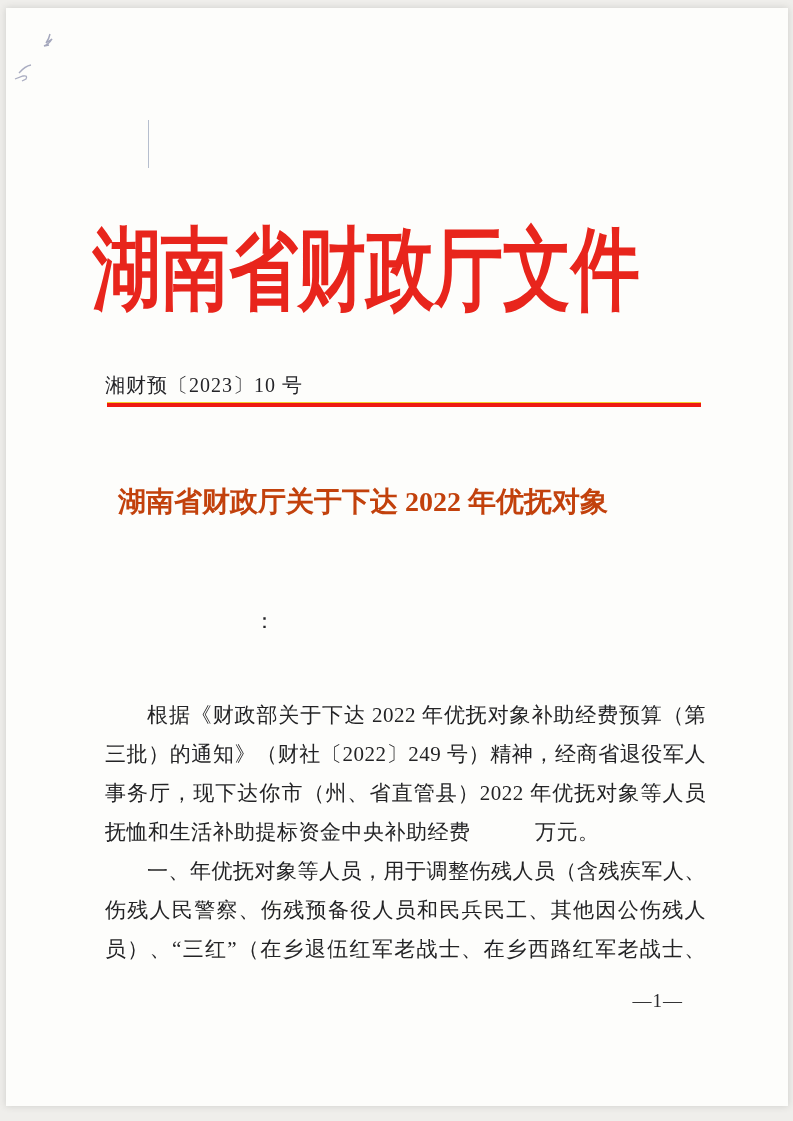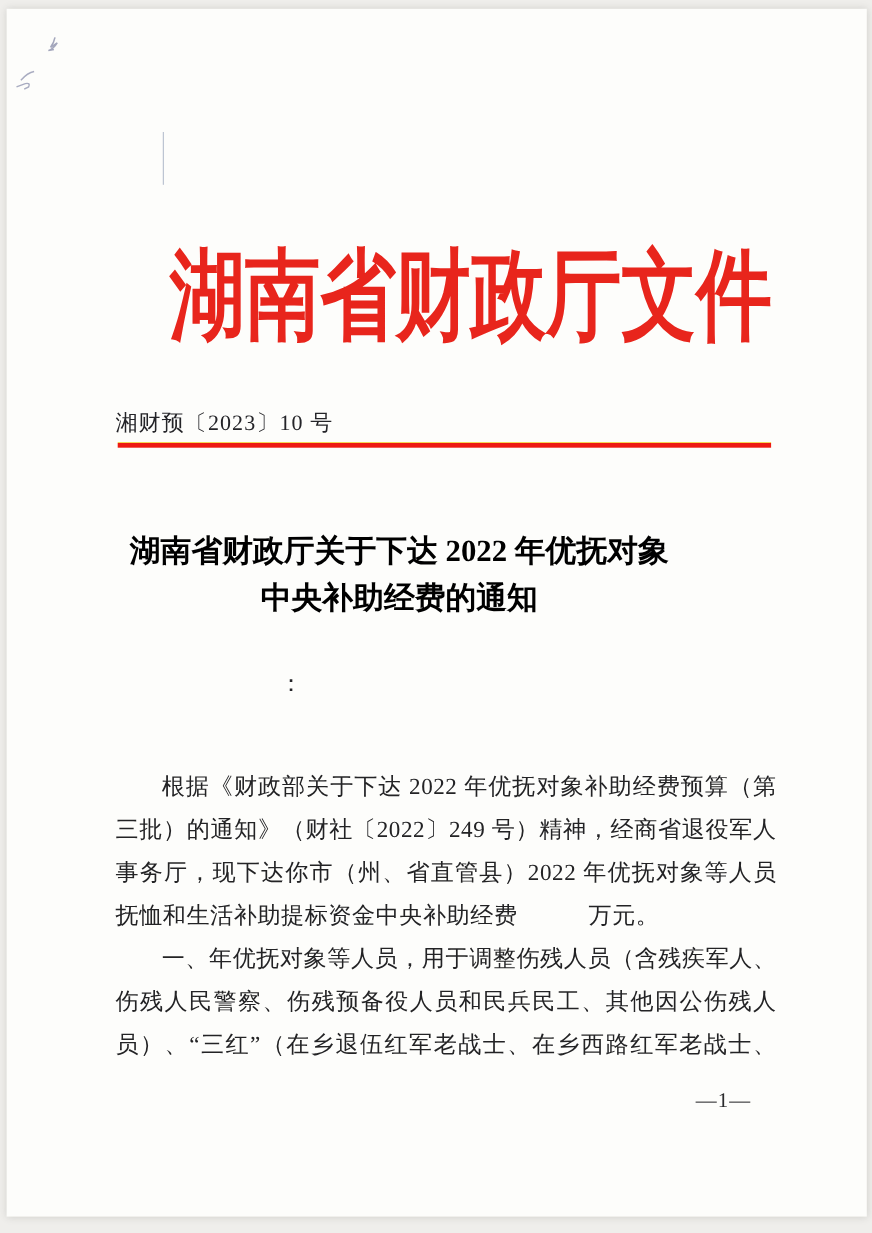--- a/index.html
+++ b/index.html
@@ -19,21 +19,21 @@
     box-shadow: 0 0 7px rgba(60,60,55,0.18);
   }
   .scribbles { position: absolute; left: 0; top: 10px; }
   .fold-line {
     position: absolute; left: 142px; top: 112px;
     width: 1px; height: 48px;
     background: #a9b3c6; opacity: .85;
   }
   .letterhead {
     position: absolute; top: 214px; left: 0; right: 0;
-    text-align: right;
+    text-align: left;
     font-size: 90px; line-height: 96px; font-weight: 700;
     color: #e8251c;
     white-space: nowrap;
     margin: 0;
   }
   .letterhead .squeeze {
     display: inline-block;
     transform: scaleX(0.76);
     transform-origin: 50% 50%;
   }
@@ -46,21 +46,21 @@
   }
   .red-rule {
     position: absolute; top: 394px; left: 101px;
     width: 594px; height: 5px;
     background: linear-gradient(#f2cd2e 0, #f2cd2e 1px, #ee1a12 1px, #ee1a12 100%);
   }
   .notice-title {
     position: absolute; top: 472px; left: 99px; width: 516px;
     text-align: center;
     font-size: 28px; line-height: 43px; font-weight: 700;
-    color: #000000;
+    color: #c2410c;
     margin: 0;
   }
   .salutation {
     position: absolute; top: 598px; left: 99px;
     padding-left: 149px;
     font-size: 21px; line-height: 30px;
     color: #242428;
   }
   .body-text {
     position: absolute; top: 640px; left: 99px; width: 601px;
@@ -96,21 +96,20 @@
   <div class="fold-line"></div>
 
   <h1 class="letterhead"><span class="squeeze">湖南省财政厅文件</span></h1>
 
   <div class="doc-number">湘财预〔2023〕10 号</div>
 
   <div class="red-rule"></div>
 
   <h2 class="notice-title">
     <span>湖南省财政厅关于下达 2022 年优抚对象</span><br>
-    <span>中央补助经费的通知</span>
   </h2>
 
   <div class="salutation">：</div>
 
   <div class="body-text">
     <p class="line indent">根据《财政部关于下达 2022 年优抚对象补助经费预算（第</p>
     <p class="line">三批）的通知》（财社〔2022〕249 号）精神，经商省退役军人</p>
     <p class="line">事务厅，现下达你市（州、省直管县）2022 年优抚对象等人员</p>
     <p class="line endline">抚恤和生活补助提标资金中央补助经费　　　万元。</p>
 

